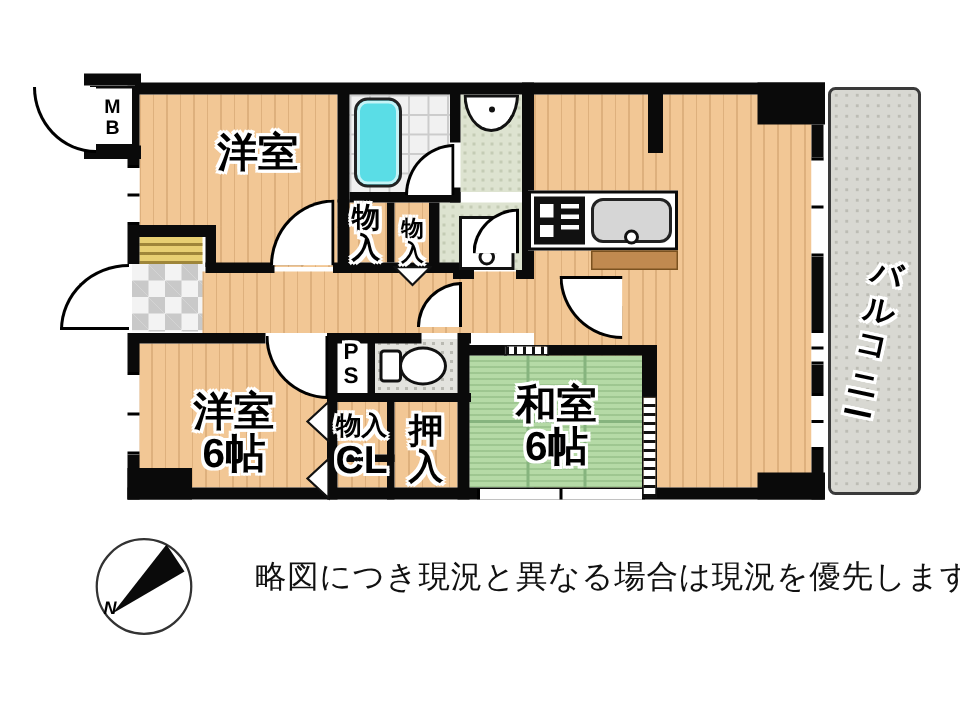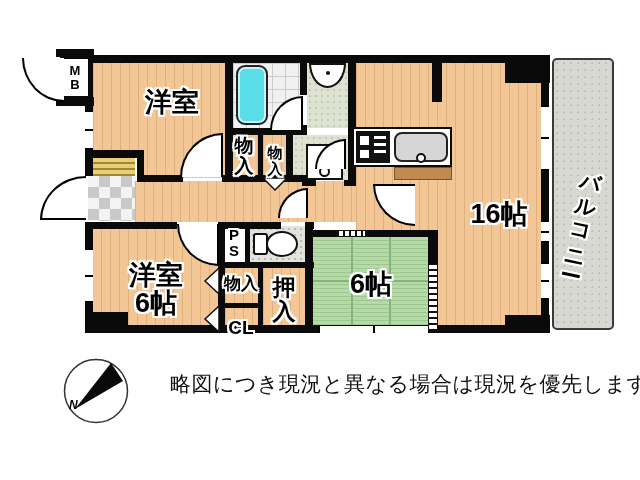--- a/index.html
+++ b/index.html
@@ -187,35 +187,35 @@
     <polygon points="16,1 2,14 16,27" fill="#ffffff" stroke="#111" stroke-width="1.5"></polygon>
   </svg>
   <svg class="abs" style="left:203px;top:305px;" width="17" height="29" viewBox="0 0 17 29">
     <polygon points="16,1 2,14 16,27" fill="#ffffff" stroke="#111" stroke-width="1.5"></polygon>
   </svg>
 
   <div class="label" style="left:172px;top:102px;font-size:27px;">
     <div>洋室</div>
   </div>
   <div class="label" style="left:499px;top:214px;font-size:27px;">
-    <div>16帖</div>
   </div>
   <div class="label" style="left:371px;top:284px;font-size:27px;">
+    <div>和室</div>
     <div>6帖</div>
   </div>
   <div class="label" style="left:156px;top:289px;font-size:27px;">
     <div>洋室</div>
     <div>6帖</div>
   </div>
   <div class="label vtext" style="left:584px;top:213px;font-size:21px;font-weight:700;transform:translate(-50%,-50%) rotate(12deg);">バルコニー</div>
   <div class="label stack" style="left:244px;top:156px;font-size:19px;">物入</div>
   <div class="label stack" style="left:275px;top:161px;font-size:15px;">物入</div>
   <div class="label" style="left:241px;top:284px;font-size:17px;">物入</div>
   <div class="label stack" style="left:284px;top:299px;font-size:23px;">押入</div>
-  <div class="label" style="left:241px;top:328px;font-size:19px;">CL</div>
+  <div class="label" style="left:241px;top:307px;font-size:26px;">CL</div>
   <div class="label stack" style="left:234px;top:243px;font-size:15px;">PS</div>
   <div class="label stack" style="left:75px;top:78px;font-size:13px;text-shadow:none;font-weight:600;">MB</div>
 
   <svg class="abs" style="left:61px;top:356px;" width="70" height="70" viewBox="0 0 70 70">
     <circle cx="35" cy="35" r="31.5" fill="#ffffff" stroke="#333" stroke-width="1.5"></circle>
     <polygon points="14,53 50,7 62,25" fill="#0a0a0a"></polygon>
   </svg>
   <div class="north" style="left:69px;top:398px;">N</div>
 
   <div class="disclaimer" style="left:170px;top:370px;text-align:right;">略図につき現況と異なる場合は現況を優先します</div>

